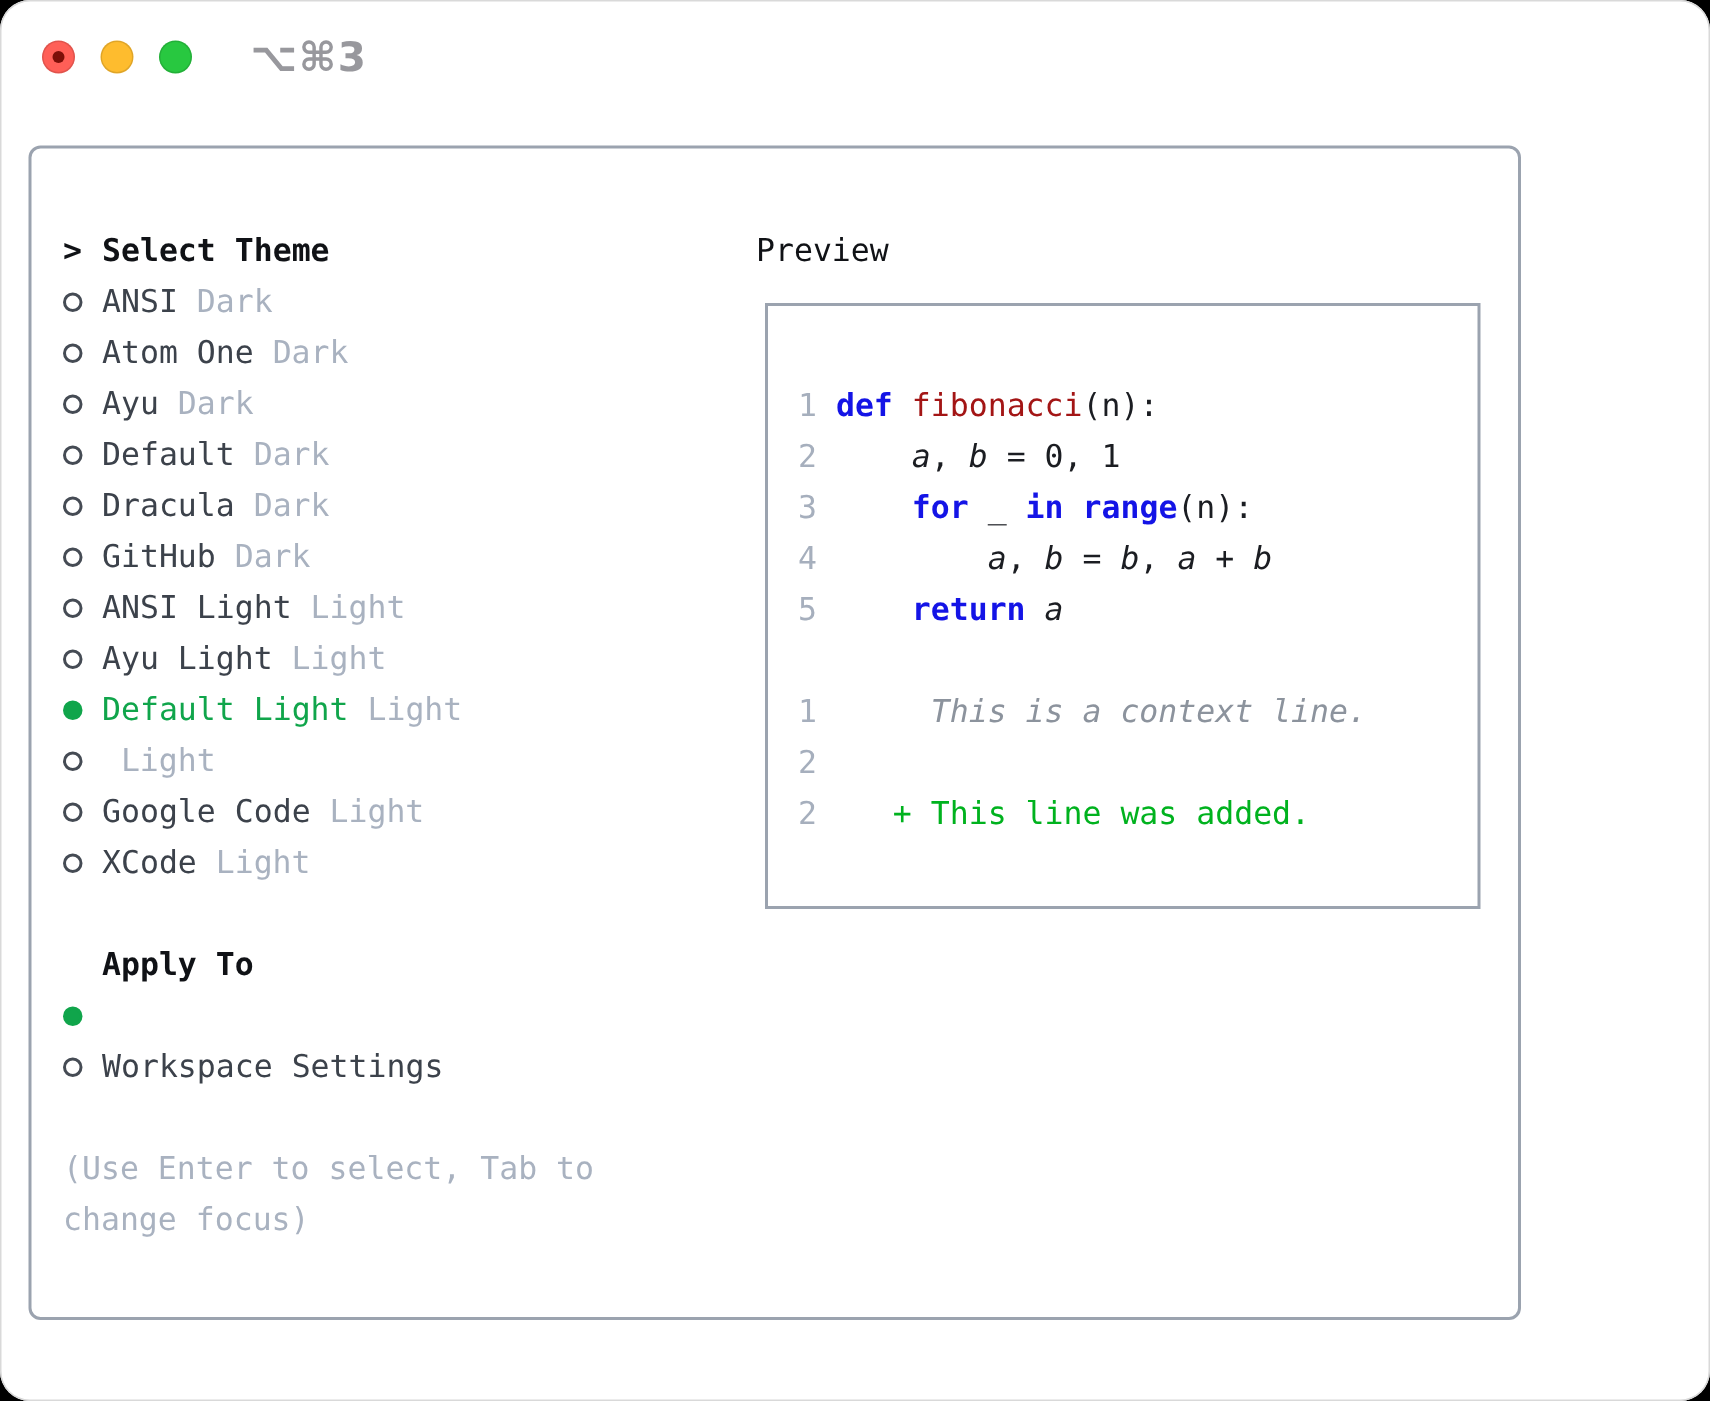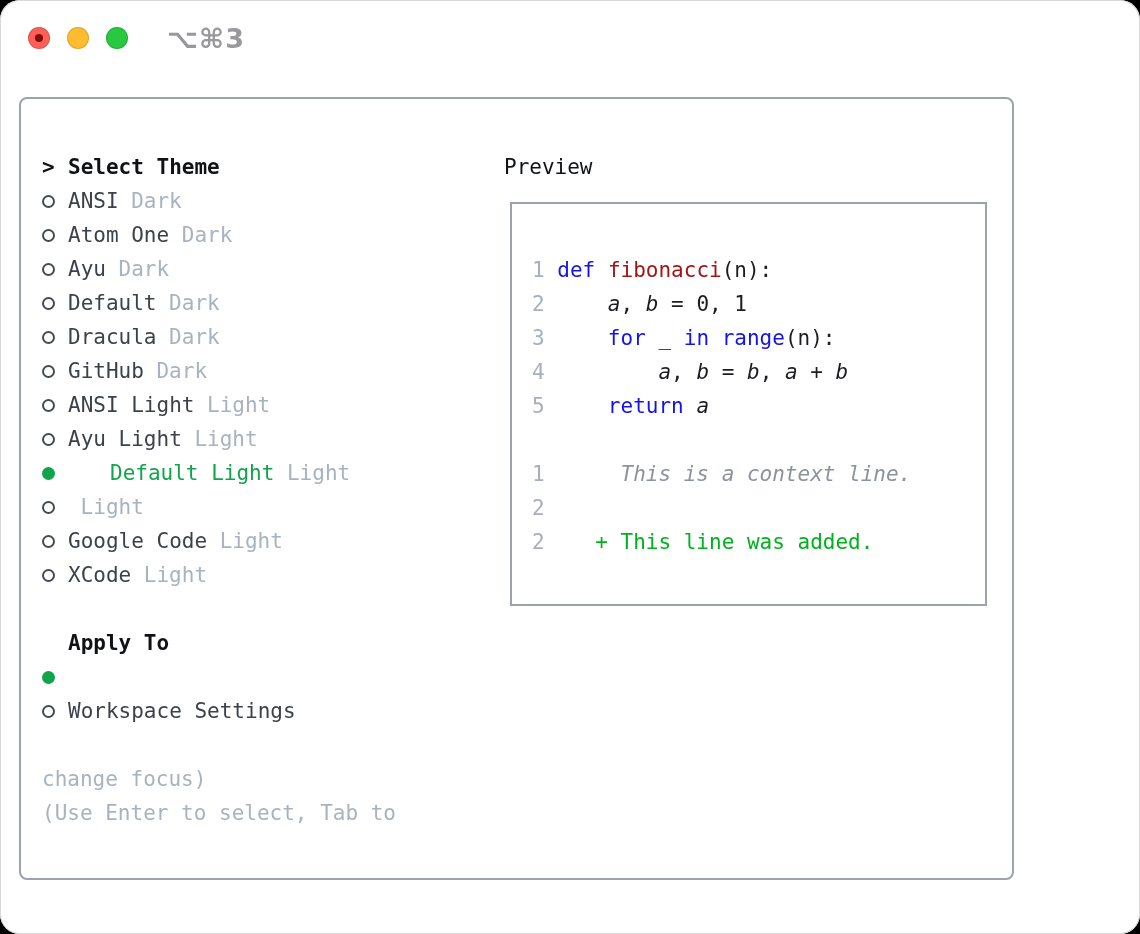--- a/index.html
+++ b/index.html
@@ -31,35 +31,35 @@
   
   .leftcol{position:absolute; left:21px; top:51px; font-size:21px; line-height:34px; color:var(--text);}
   .row{display:flex; align-items:center; height:34px; white-space:pre;}
   .marker{display:inline-flex; width:14px; height:34px; align-items:center; justify-content:flex-start;
           margin-right:12px; flex:none;}
   .radio{width:13px; height:13px; border-radius:50%; border:2px solid #454b54;}
   .radio.on{background:var(--selected); border-color:var(--selected);}
   .prompt{font-weight:bold; color:#101216;}
   .h-row{font-weight:bold; color:#101216;}
   .itemname{color:var(--text);}
-  .row.sel .itemname{color:var(--selected);margin-left:42px;}
+  .row.sel .itemname{color:var(--selected);}
   .tag{color:var(--dim); margin-left:12.6px;text-align:right;}
   .apply-sec{margin-top:34px;}
   .apply-title{color:#101216;font-weight:bold;}
   .hint{margin-top:34px; color:var(--dim);}
   
   .preview-title{position:absolute; left:483px; top:51px; height:34px; line-height:34px;
           font-size:21px; font-weight:normal; color:#101216;}
   .pbox{position:absolute; left:489px; top:103px; width:477px; height:404px;
           border:2px solid var(--border); background:#fff; padding:49px 0 0 20px;
           font-size:21px; line-height:34px;}
   .pline{display:flex; height:34px; align-items:center; white-space:pre;}
   .lnum{display:inline-block; width:1ch; margin-right:1ch; color:var(--lnum); text-align:right; flex:none;}
   .spacer{height:34px;}
-  .tok-kw{color:var(--kw);}
+  .tok-kw{color:var(--kw);font-weight:bold;}
   .tok-fn{color:var(--fn);}
   .tok-pl{color:var(--pl);}
   .tok-var{color:var(--pl); font-style:italic;}
   .tok-ctx{color:var(--ctx);font-style:italic;}
   .tok-del{color:var(--del);}
   .tok-add{color:var(--add);}
 </style>
 </head>
 <body>
 
@@ -99,22 +99,22 @@
           <span class="marker"></span>
           <span class="apply-title">Apply To</span>
         </div>
         <div id="apply-list">
             <div class="row sel"><span class="marker"><span class="radio on"></span></span></div>
             <div class="row"><span class="marker"><span class="radio"></span></span><span class="itemname">Workspace Settings</span></div>
           </div>
       </div>
 
       <div class="hint">
+        <div class="row">(Use Enter to select, Tab to</div>
         <div class="row">change focus)</div>
-        <div class="row">(Use Enter to select, Tab to</div>
       </div>
     </div>
 
     <div class="preview-title">Preview</div>
     <div class="pbox" id="preview-box">
         <div class="pline"><span class="lnum">1</span><span class="tok-kw">def</span><span class="tok-pl"> </span><span class="tok-fn">fibonacci</span><span class="tok-pl">(n):</span></div>
         <div class="pline"><span class="lnum">2</span><span class="tok-pl">    </span><span class="tok-var">a</span><span class="tok-pl">, </span><span class="tok-var">b</span><span class="tok-pl"> = 0, 1</span></div>
         <div class="pline"><span class="lnum">3</span><span class="tok-pl">    </span><span class="tok-kw">for</span><span class="tok-pl"> _ </span><span class="tok-kw">in</span><span class="tok-pl"> </span><span class="tok-kw">range</span><span class="tok-pl">(n):</span></div>
         <div class="pline"><span class="lnum">4</span><span class="tok-pl">        </span><span class="tok-var">a</span><span class="tok-pl">, </span><span class="tok-var">b</span><span class="tok-pl"> = </span><span class="tok-var">b</span><span class="tok-pl">, </span><span class="tok-var">a</span><span class="tok-pl"> + </span><span class="tok-var">b</span></div>
         <div class="pline"><span class="lnum">5</span><span class="tok-pl">    </span><span class="tok-kw">return</span><span class="tok-pl"> </span><span class="tok-var">a</span></div>

